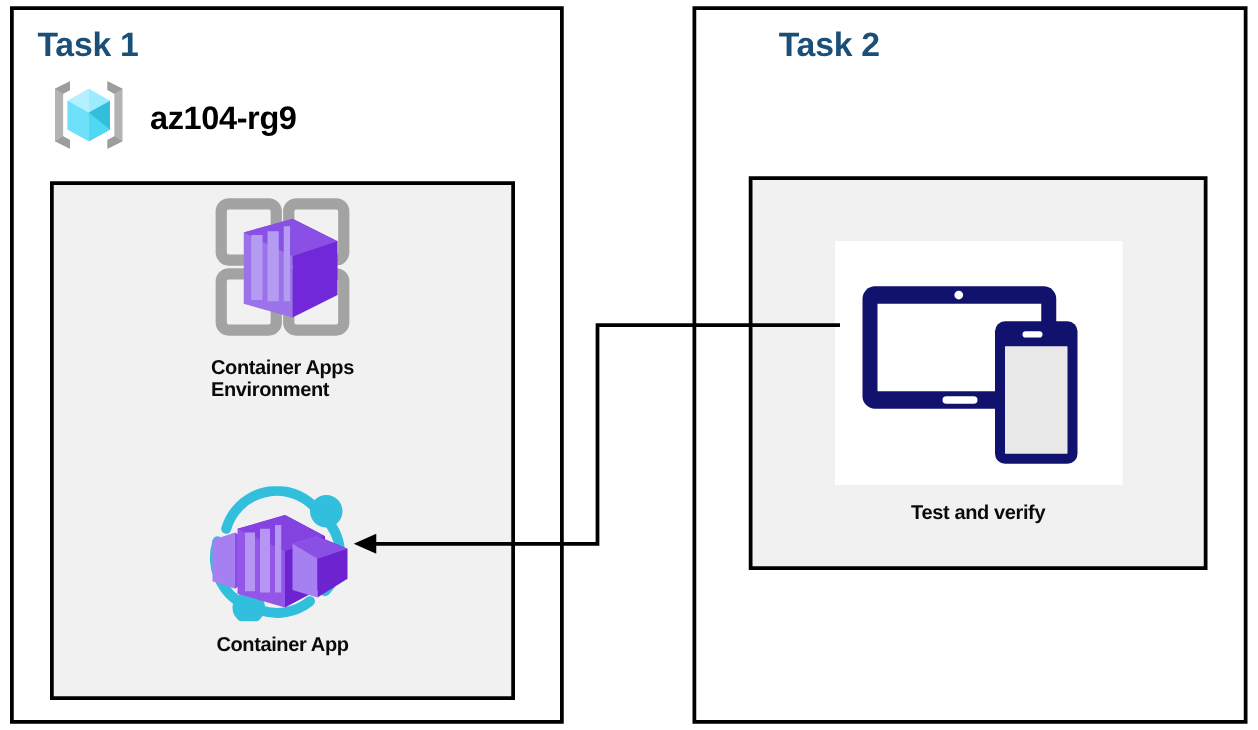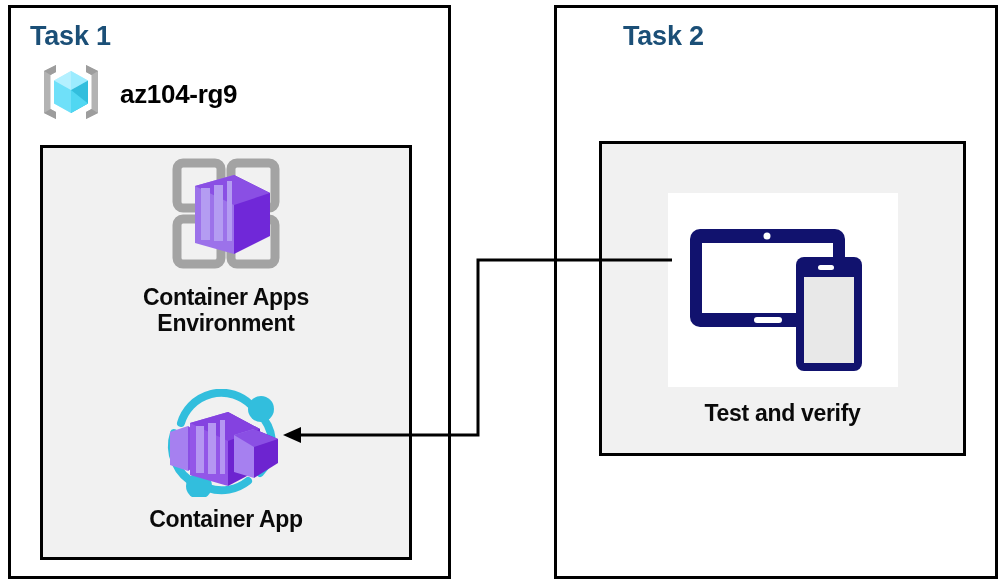--- a/index.html
+++ b/index.html
@@ -54,22 +54,22 @@
   }
   #task1-inner{left:40px; top:145px; width:372px; height:415px;}
   #task2-inner{left:599px;top:141px; width:367px; height:315px;}
 
   
   .node{
     position:absolute;
     display:flex;flex-direction:column;align-items:center;
   }
   .node-label{
-    font-size:23px;font-weight:bold;color:#0a0a0a;
-    text-align:center;line-height:1.12;white-space:pre-line;
+    font-size:16px;font-weight:bold;color:#0a0a0a;
+    text-align:left;line-height:1.12;white-space:pre-line;
     letter-spacing:-0.3px;
   }
   #cae-node{left:40px; top:155px; width:372px;}
   #cae-node .node-label{margin-top:4px;}
   #ca-node{left:40px;  top:389px; width:372px;}
   #ca-node .node-label{margin-top:6px;}
   #tv-node{left:599px; top:167px; width:367px;margin-top:26px;}
   #tv-node .node-label{margin-top:14px;}
 
   .icon-white-bg{background:#ffffff;display:block;}

